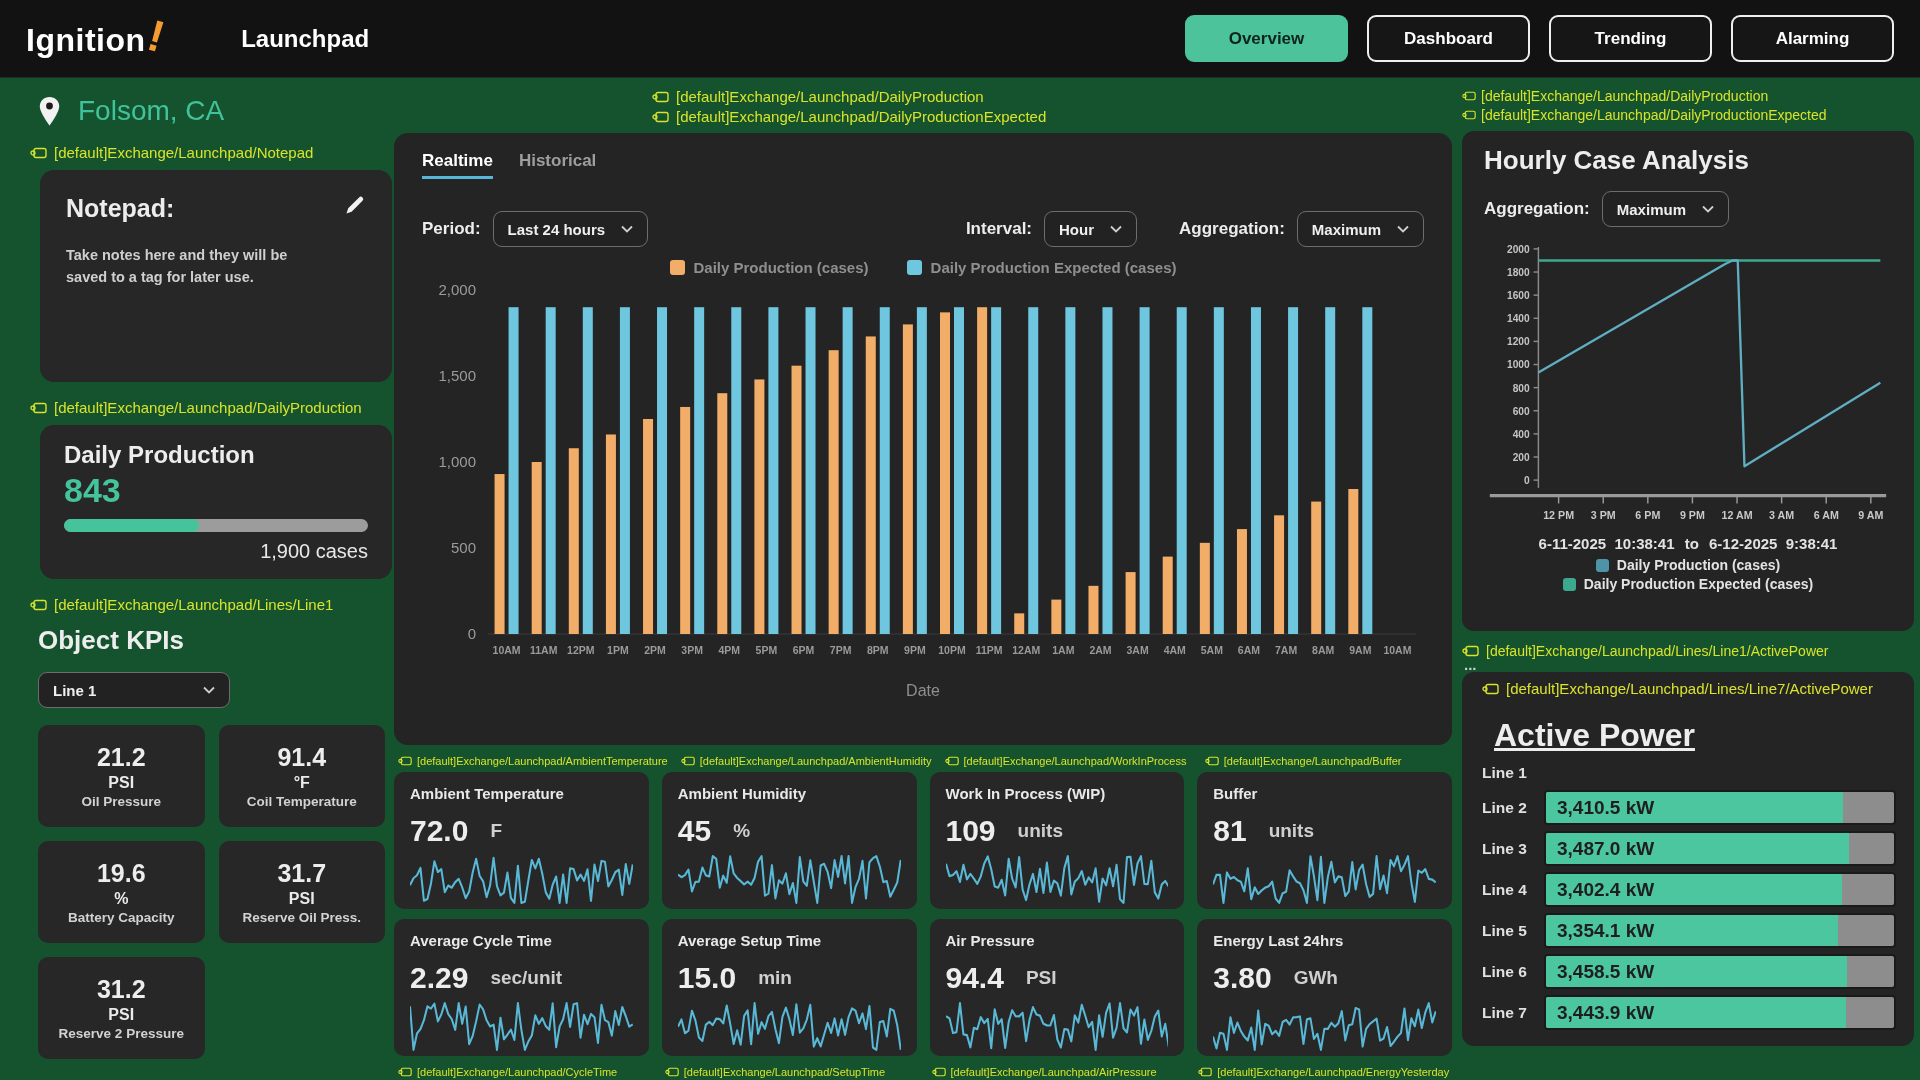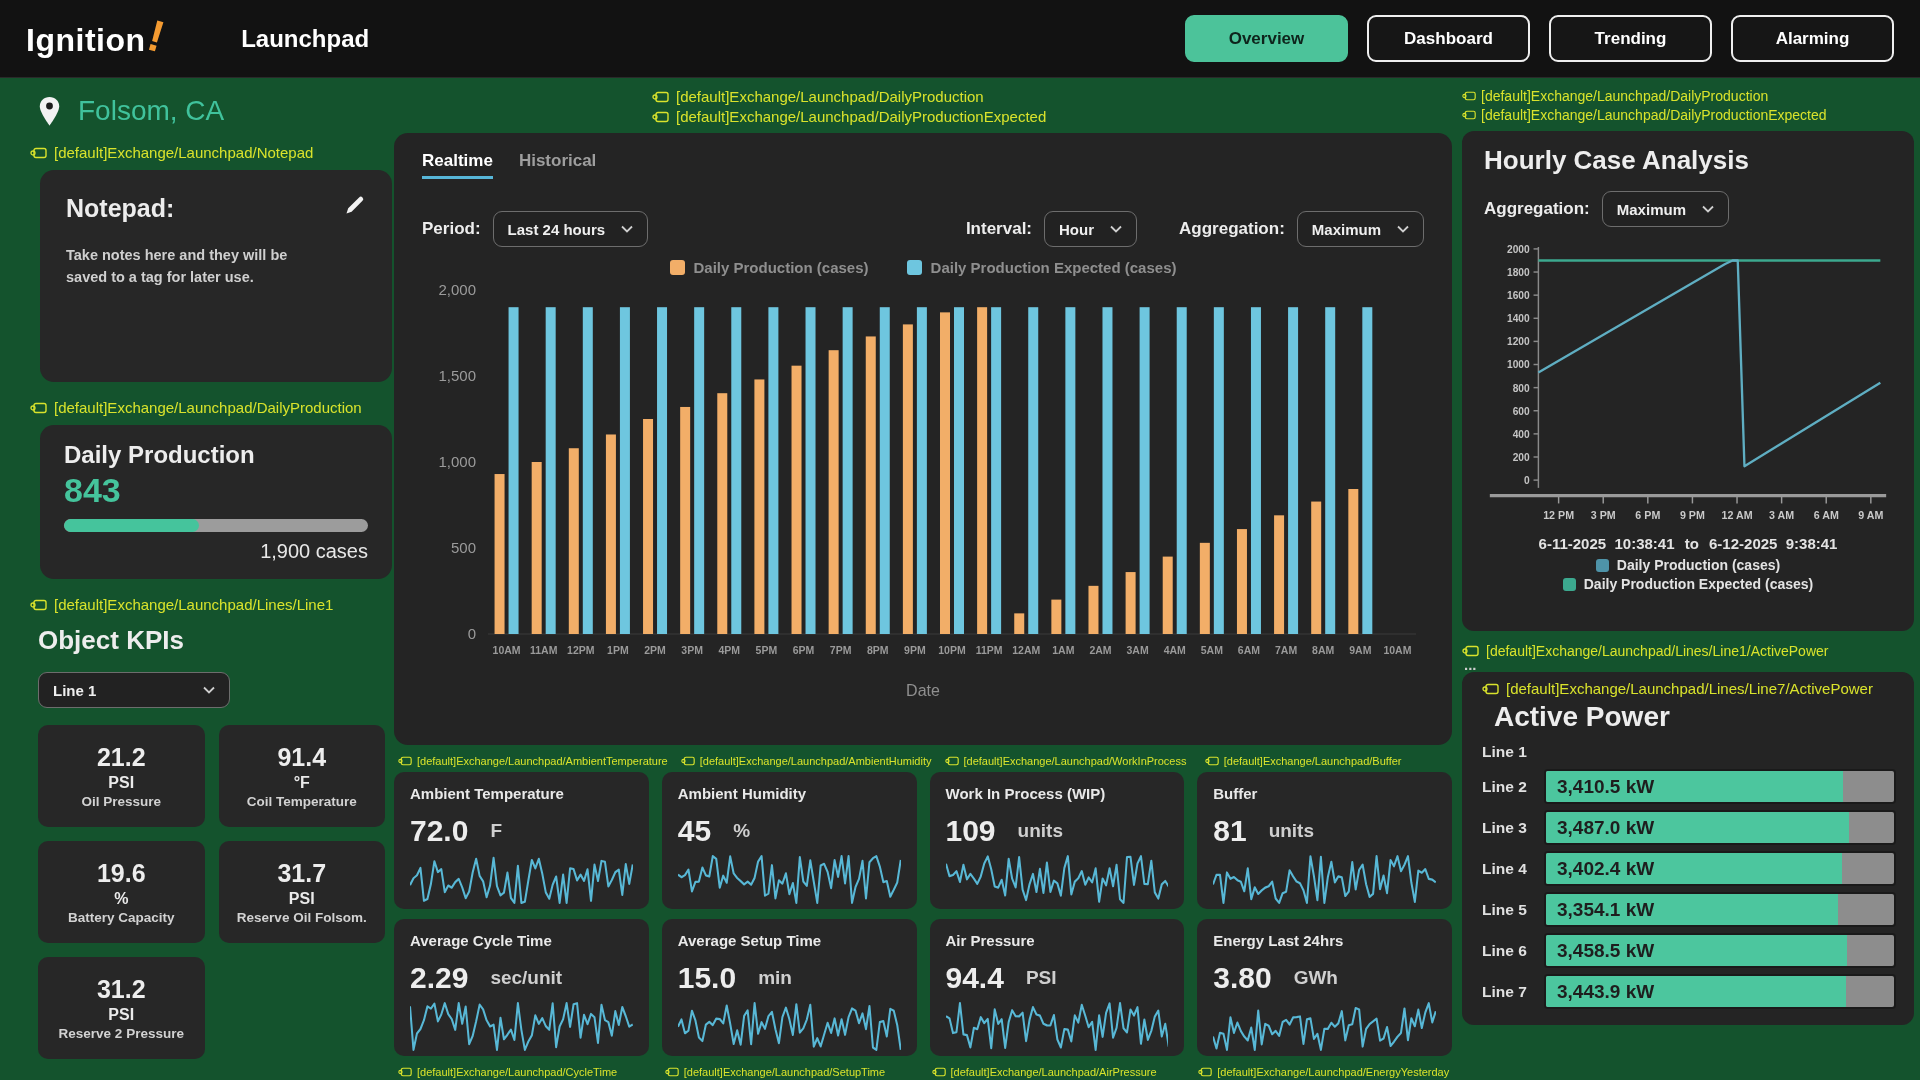--- a/index.html
+++ b/index.html
@@ -91,21 +91,21 @@
   .hourly-svg { display:block; margin:6px auto 0; }
   .hourly-ts { text-align:center; font-size:15px; font-weight:bold; color:#e3e3e3; margin-top:4px; }
   .hourly-ts b { margin:0 6px; }
   .hourly-legend { display:flex; flex-direction:column; align-items:center; gap:3px; margin-top:5px; }
   .hl-item { display:flex; align-items:center; gap:8px; font-size:14px; font-weight:bold; color:#e3e3e3; }
   .hl-swatch { width:13px; height:13px; border-radius:3px; }
   .ap-tags { margin-top:12px; display:flex; flex-direction:column; gap:1px; }
   .ellipsis { color:#cfcfcf; font-size:15px; font-weight:bold; line-height:10px; margin-left:2px; }
   .ap-card { margin-top:2px; background:#242424; border-radius:12px; padding:4px 20px 18px; }
   .ap-card .tag-row { margin-top:4px; }
-  .ap-title { font-size:28px; font-weight:bold; margin:4px 0 10px 12px; }
+  .ap-title { font-size:32px; font-weight:bold; margin:20px 0 10px 12px;text-decoration:underline; }
   .ap-row { display:flex; align-items:center; margin-top:10px; }
   .ap-label { width:64px; font-size:15.5px; font-weight:bold; color:#e0e0e0; }
   .ap-bar { flex:1; height:31px; background:#8d8d8d; border-radius:2px; position:relative;
             overflow:hidden; box-shadow:0 0 0 2px #1a1a1a; }
   .ap-fill { position:absolute; left:0; top:0; bottom:0; background:#4cc69e; display:flex;
              align-items:center; padding-left:11px; font-size:19px; font-weight:bold;
              color:#1e1e1e; white-space:nowrap; }
 </style>
 </head>
 <body>
@@ -199,21 +199,21 @@
           <div class="kpi-label">Coil Temperature</div>
         </div>
         <div class="kpi-tile">
           <div class="kpi-value">19.6</div>
           <div class="kpi-unit">%</div>
           <div class="kpi-label">Battery Capacity</div>
         </div>
         <div class="kpi-tile">
           <div class="kpi-value">31.7</div>
           <div class="kpi-unit">PSI</div>
-          <div class="kpi-label">Reserve Oil Folsom.</div>
+          <div class="kpi-label">Reserve Oil Press.</div>
         </div>
         <div class="kpi-tile">
           <div class="kpi-value">31.2</div>
           <div class="kpi-unit">PSI</div>
           <div class="kpi-label">Reserve 2 Pressure</div>
         </div>
       </div>
   </div>
 
   <div class="center-col">

